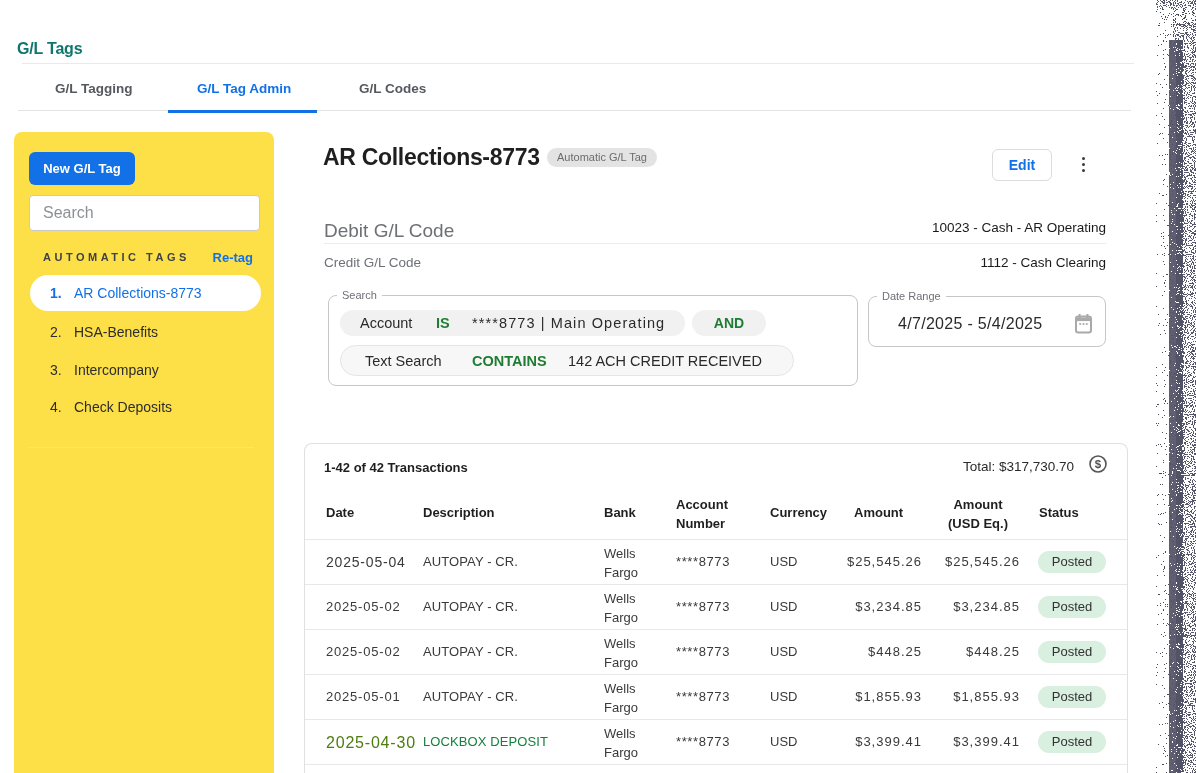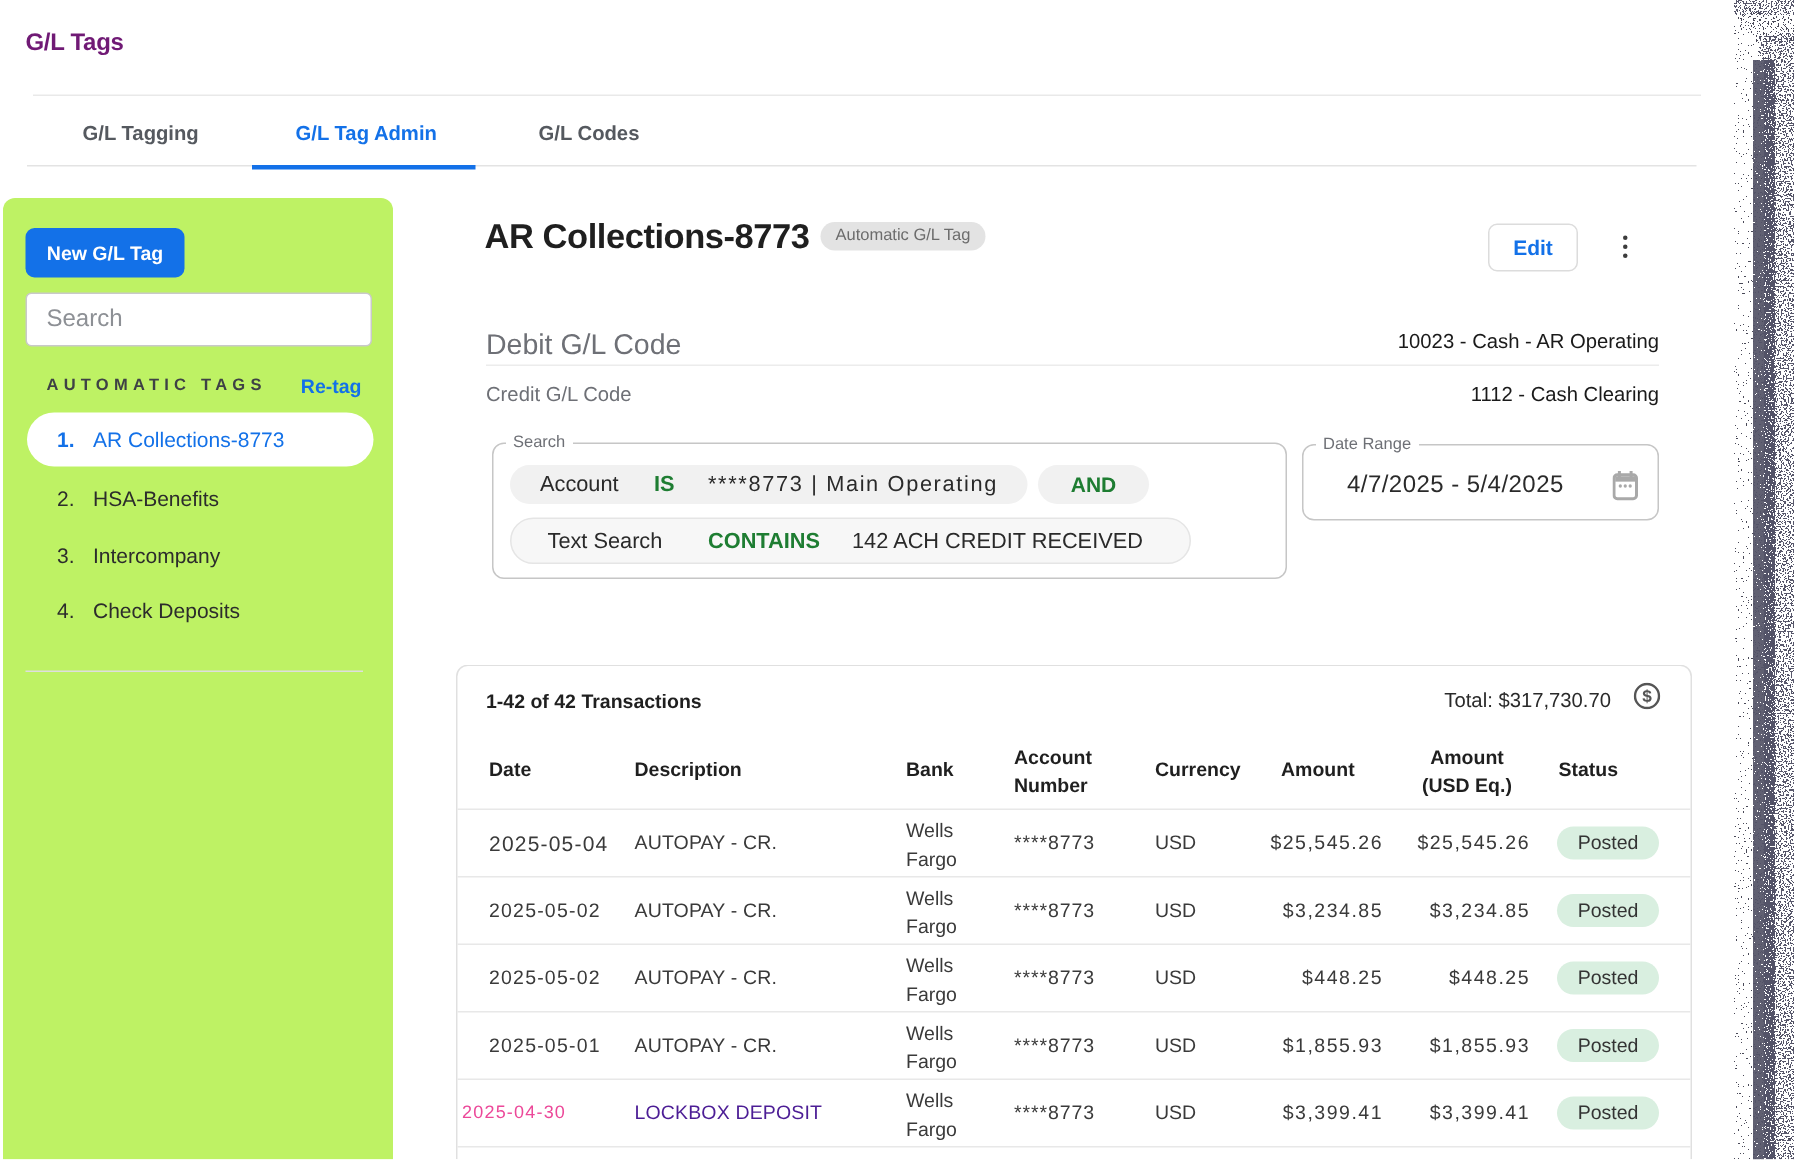--- a/index.html
+++ b/index.html
@@ -6,33 +6,33 @@
   html,body { width:1196px; height:773px; background:#fff; font-family:"Liberation Sans", sans-serif; }
   #stage { position:relative; width:1196px; height:773px; overflow:hidden; background:#fff; }
   .abs { position:absolute; }
   .blue { color:#1371e8;margin-top:12px; }
   .hline { position:absolute; height:1px; background:#e9e9e9; }
 </style>
 </head>
 <body>
 <div id="stage">
 
-  <div class="abs" style="left:17px; top:20px; font-size:16px; font-weight:bold; color:#701a75; letter-spacing:-0.2px;">G/L Tags</div>
+  <div class="abs" style="left:17px; top:40px; font-size:16px; font-weight:bold; color:#0f766e; letter-spacing:-0.2px;">G/L Tags</div>
 
   <div class="hline" style="left:22px; top:63px; width:1112px;"></div>
 
   <div class="abs" style="left:55px; top:81px; font-size:13.5px; font-weight:bold; color:#55595f;">G/L Tagging</div>
   <div class="abs" style="left:197px; top:81px; font-size:13.5px; font-weight:bold;">
     <span class="blue" style="font-weight:bold;">G/L Tag Admin</span>
   </div>
   <div class="abs" style="left:359px; top:81px; font-size:13.5px; font-weight:bold; color:#55595f;">G/L Codes</div>
   <div class="hline" style="left:18px; top:110px; width:1113px; background:#e3e3e3;"></div>
   <div class="abs" style="left:168px; top:110px; width:149px; height:3px; background:#1371e8;"></div>
 
-  <div class="abs" style="left:2px; top:132px; width:260px; height:641px; background:#bef264; border-radius:8px 8px 0 0;">
+  <div class="abs" style="left:14px; top:132px; width:260px; height:641px; background:#fde047; border-radius:8px 8px 0 0;">
     <div class="abs" style="left:15px; top:20px; width:106px; height:33px; background:#1371e8; border-radius:6px; color:#fff; font-size:13px; font-weight:bold; text-align:center; line-height:33px;">New G/L Tag</div>
     <div class="abs" style="left:15px; top:63px; width:231px; height:36px; background:#fff; border:1px solid #c9c9c9; border-radius:4px; line-height:34px; padding-left:13px; font-size:16px; color:#8d9095;">Search</div>
     <div class="abs" style="left:29px; top:119px; font-size:11px; font-weight:bold; letter-spacing:3.5px; color:#3e4145;">AUTOMATIC TAGS</div>
     <div class="abs" style="right:21px; top:118px; font-size:13px; font-weight:bold;"><span class="blue">Re-tag</span></div>
 
     <div class="abs" style="left:16px; top:143px; width:231px; height:36px; background:#fff; border-radius:18px;"></div>
     <div class="abs" style="left:36px; top:153px; font-size:14px; color:#1371e8; font-weight:bold;">1.</div>
     <div class="abs" style="left:60px; top:153px; font-size:14px; color:#1371e8;">AR Collections-8773</div>
     <div class="abs" style="left:36px; top:192px; font-size:14px; color:#2c2c2c;">2.</div>
     <div class="abs" style="left:60px; top:192px; font-size:14px; color:#2c2c2c;">HSA-Benefits</div>
@@ -135,22 +135,22 @@
       <div class="hline" style="left:305px; top:674px; width:822px; background:#e8e8e8;"></div>
       <div class="abs" style="left:326px; top:688.5px; font-size:13px; color:#3a3a3a; letter-spacing:0.8px;">2025-05-01</div>
       <div class="abs" style="left:423px; top:688.5px; font-size:13px; color:#3a3a3a; letter-spacing:0.1px;">AUTOPAY - CR.</div>
       <div class="abs" style="left:604px; top:678.5px; font-size:13px; color:#3a3a3a; line-height:19px;">Wells<br>Fargo</div>
       <div class="abs" style="left:676px; top:688.5px; font-size:13px; color:#3a3a3a; letter-spacing:0.6px;">****8773</div>
       <div class="abs" style="left:770px; top:688.5px; font-size:13px; color:#3a3a3a;">USD</div>
       <div class="abs" style="left:822px; top:688.5px; width:100px; text-align:right; font-size:13px; color:#3a3a3a; letter-spacing:1px;">$1,855.93</div>
       <div class="abs" style="left:920px; top:688.5px; width:100px; text-align:right; font-size:13px; color:#3a3a3a; letter-spacing:1px;">$1,855.93</div>
       <div class="abs" style="left:1038px; top:685.5px; width:68px; height:22px; background:#d9efe0; border-radius:11px; text-align:center; line-height:22px; font-size:13px; color:#333;">Posted</div>
       <div class="hline" style="left:305px; top:719px; width:822px; background:#e8e8e8;"></div>
-      <div class="abs" style="left:308px; top:733.5px; font-size:12px; color:#ec4899; letter-spacing:0.8px;">2025-04-30</div>
-      <div class="abs" style="left:423px; top:733.5px; font-size:13px; color:#4c1d95; letter-spacing:0.1px;">LOCKBOX DEPOSIT</div>
+      <div class="abs" style="left:326px; top:733.5px; font-size:16px; color:#4d7c0f; letter-spacing:0.8px;">2025-04-30</div>
+      <div class="abs" style="left:423px; top:733.5px; font-size:13px; color:#15803d; letter-spacing:0.1px;">LOCKBOX DEPOSIT</div>
       <div class="abs" style="left:604px; top:723.5px; font-size:13px; color:#3a3a3a; line-height:19px;">Wells<br>Fargo</div>
       <div class="abs" style="left:676px; top:733.5px; font-size:13px; color:#3a3a3a; letter-spacing:0.6px;">****8773</div>
       <div class="abs" style="left:770px; top:733.5px; font-size:13px; color:#3a3a3a;">USD</div>
       <div class="abs" style="left:822px; top:733.5px; width:100px; text-align:right; font-size:13px; color:#3a3a3a; letter-spacing:1px;">$3,399.41</div>
       <div class="abs" style="left:920px; top:733.5px; width:100px; text-align:right; font-size:13px; color:#3a3a3a; letter-spacing:1px;">$3,399.41</div>
       <div class="abs" style="left:1038px; top:730.5px; width:68px; height:22px; background:#d9efe0; border-radius:11px; text-align:center; line-height:22px; font-size:13px; color:#333;">Posted</div>
       <div class="hline" style="left:305px; top:764px; width:822px; background:#e8e8e8;"></div>
 
       <div class="abs" style="left:604px; top:768.5px; font-size:13px; color:#3a3a3a; line-height:19px;">Wells<br>Fargo</div>
 

